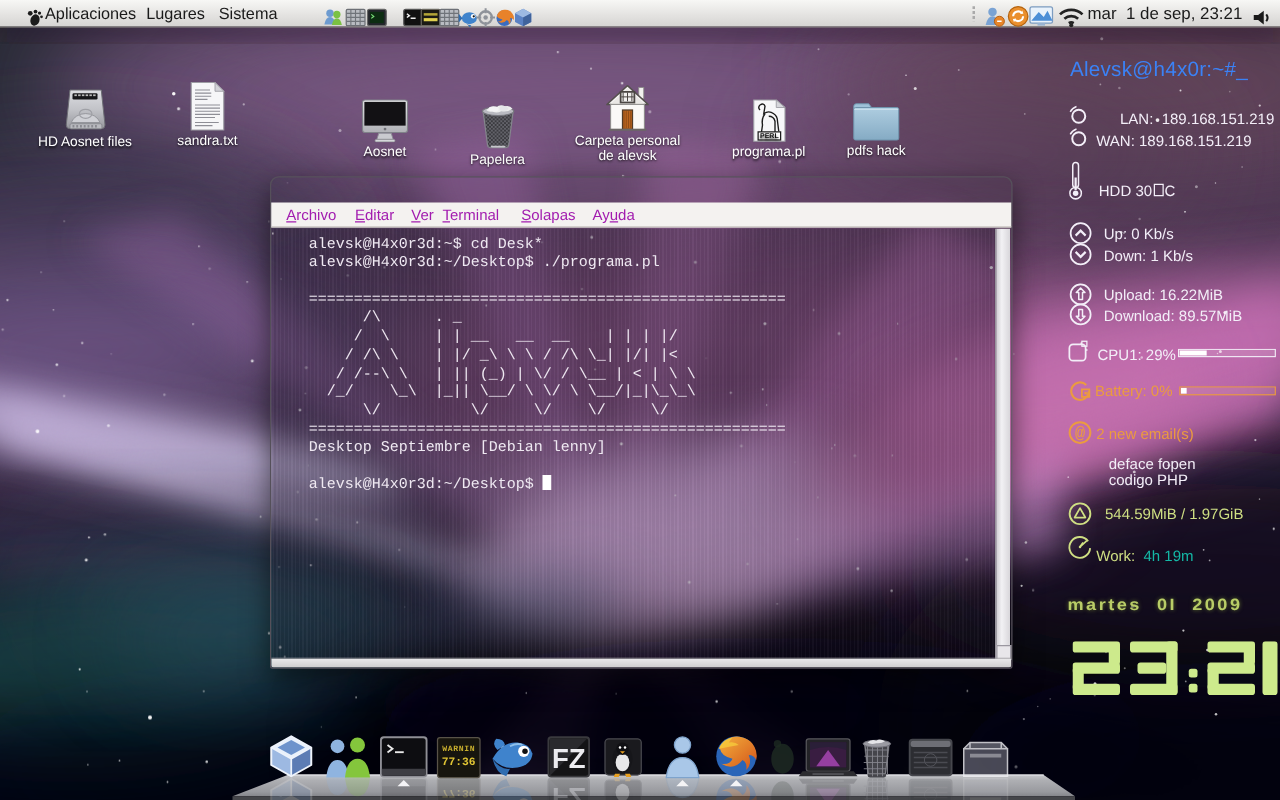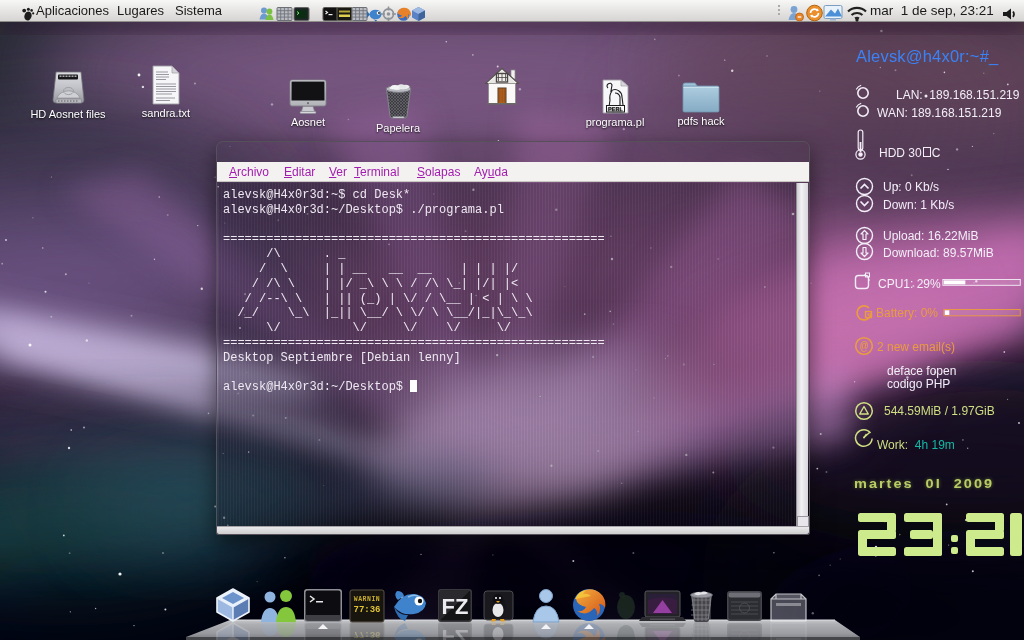--- a/index.html
+++ b/index.html
@@ -21,21 +21,21 @@
 #titlebar{position:absolute;left:0;top:0;width:100%;height:20px;
  border-radius:6px 6px 0 0;background:linear-gradient(#fbfbfb,#d4d2d0 55%,#bebcba);
  border-bottom:1px solid #8a8886;}
 #titlebar .tt{width:100%;text-align:center;font-size:12px;font-weight:bold;color:#2b2b2b;line-height:20px;}
 .tl{position:absolute;top:5px;width:11px;height:11px;border-radius:50%;}
 #menubar{position:absolute;left:0;top:20px;width:100%;height:20px;background:#f4f2f0;
  border-bottom:1px solid #c9c5c1;font-size:12px;color:#a21caf;}
 #menubar span{position:absolute;top:0;line-height:20px;}
 #menubar u{text-decoration:underline;}
 #tcontent{position:absolute;left:1px;top:41px;width:581px;height:345px;
- background:repeating-linear-gradient(90deg, rgba(210,190,220,.045) 0 1px, rgba(20,10,25,.05) 1px 3px), rgba(28,18,36,.22);}
+ background:repeating-linear-gradient(90deg, rgba(210,190,220,.045) 0 1px, rgba(20,10,25,.05) 1px 3px), rgba(28,18,36,.22);padding-left:24px;}
 #tpre{margin:0;padding:5px 0 0 5px;font-family:"Liberation Mono",monospace;
  font-size:12px;line-height:14.8px;color:#efe9f2;white-space:pre;}
 #tscroll{position:absolute;right:1px;top:41px;width:12px;height:345px;
  background:linear-gradient(90deg,#cfcdd2,#f2f1f4 40%,#d8d6da);border-left:1px solid #97949c;}
 #tscroll .box{position:absolute;left:0;bottom:0;width:12px;height:12px;background:#e8e6ea;border:1px solid #9a97a0;}
 #tbottom{position:absolute;left:0;bottom:0;width:100%;height:8px;background:linear-gradient(#e9e8ea,#cfcecf);border-top:1px solid #a5a3a6;border-radius:0 0 2px 2px;}
 
 .ck{position:absolute;color:#f3eef8;white-space:nowrap;}
 .ckrow{font-size:12px;}
 .org{color:#eb9b3f;}
@@ -466,20 +466,21 @@
 <rect x="26" y="2" width="4" height="9" fill="#f2f1ef" stroke="#8d8c8a" stroke-width=".7"></rect>
 <path d="M17 0.5 L33.5 15.5 h-33 z" fill="#f5f4f2" stroke="#55514e" stroke-width="1.2"></path>
 <path d="M17 2.5 L31 15.5 h-28 z" fill="#e9e7e4"></path>
 <rect x="3.5" y="15.5" width="27" height="20" fill="#faf9f7" stroke="#8d8c8a" stroke-width=".8"></rect>
 <rect x="11.5" y="5.5" width="11" height="8.5" fill="#f1f0ee" stroke="#4a4643" stroke-width="1.4"></rect>
 <path d="M13.5 6 v7 M17 6 v7 M20.5 6 v7 M12 9.5 h10" stroke="#4a4643" stroke-width=".8"></path>
 <rect x="13" y="20" width="8" height="15.5" fill="#b9641f" stroke="#513c28" stroke-width="1"></rect>
 <path d="M14.2 21 v13.5 M16 21 v13.5 M17.8 21 v13.5 M19.6 21 v13.5" stroke="#8a4a16" stroke-width=".7"></path>
 <rect x="2" y="35" width="30" height="1.6" fill="#6b6866"></rect>
 </svg>
+    <div class="lab">Carpeta personal<br>de alevsk</div>
   </div>
 <div class="dicon" style="left:570px;top:79px;width:90px;">
     <svg width="27" height="35" viewBox="0 0 27 35" style="display:block;margin:0 auto;">
 <path d="M1 1 h18 l7 6 v27 h-25 z" fill="#f7f7f9" stroke="#9d9da4" stroke-width=".9"></path>
 <path d="M19 1 l7 6 h-7 z" fill="#d6d6db" stroke="#9d9da4" stroke-width=".7"></path>
 <g stroke="#1c1c1c" fill="none" stroke-width="1.1">
 <path d="M6 5 q3-2 4 1 l-1 6 q4-3 8 0 q3 2 3 6 l1 8"></path>
 <path d="M10 12 q-3 4-2 9 l-1 7"></path>
 <path d="M13 14 q4 0 5 4 l0 9"></path>
 <path d="M6 5 q-2 2 0 4"></path>

